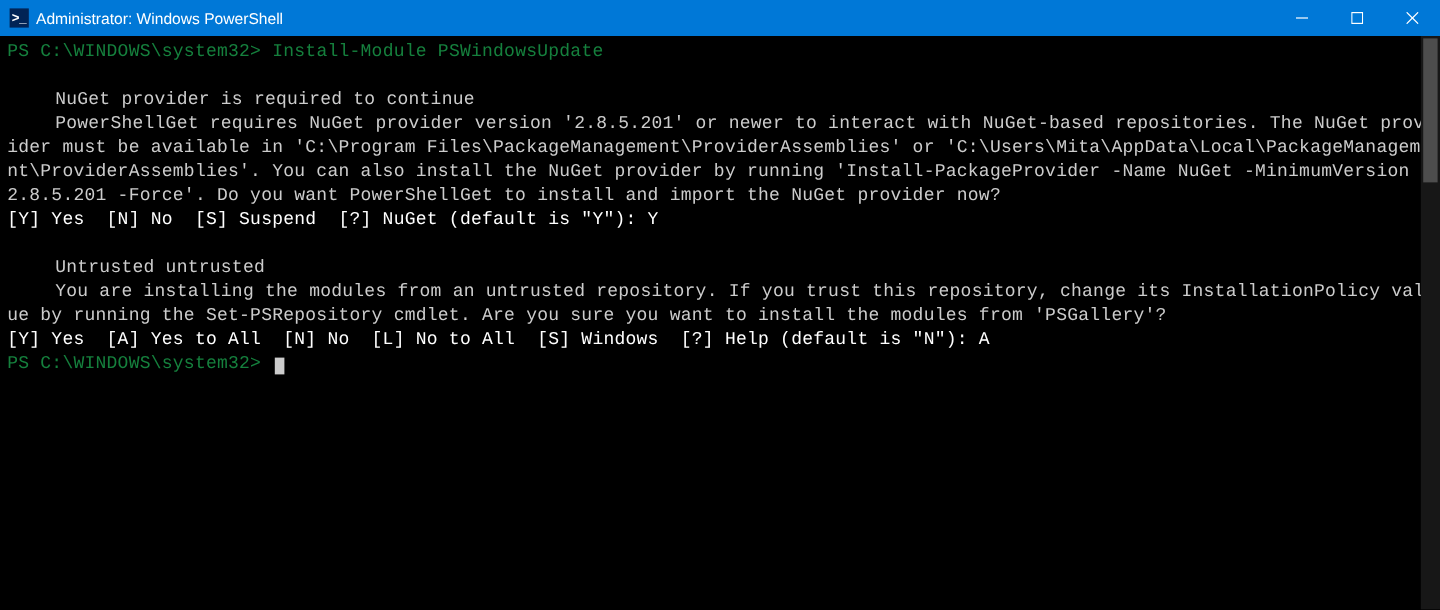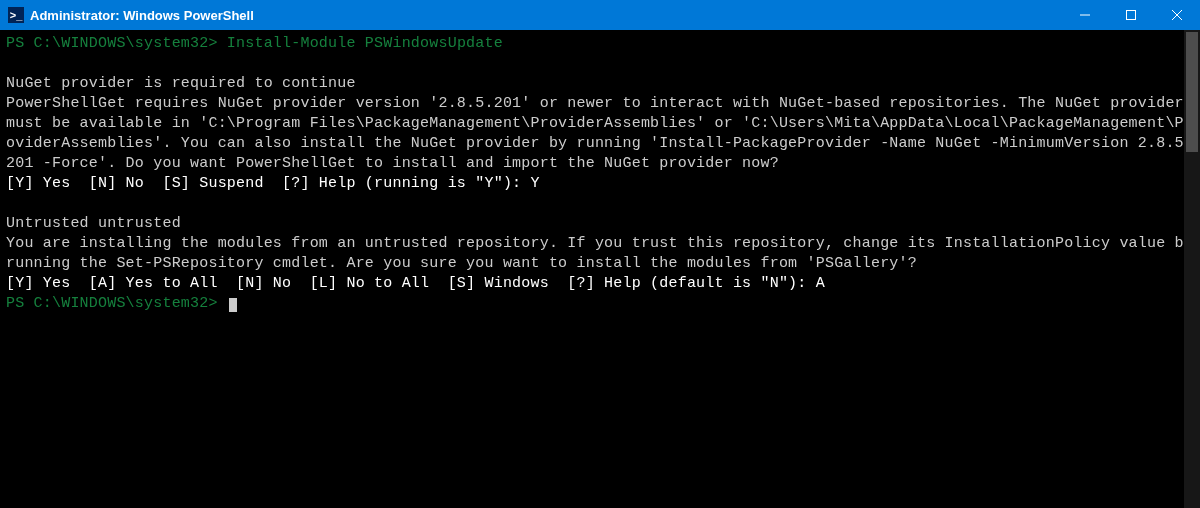--- a/index.html
+++ b/index.html
@@ -33,21 +33,20 @@
       margin-right: 6px;
       display: flex;
       align-items: center;
       justify-content: center;
       font-size: 11px;
       font-weight: bold;
       color: #fff;
     }
     .titlebar-title {
       flex: 1;
-      font-weight: bold;
     }
     .titlebar-controls {
       display: flex;
       height: 100%;
     }
     .titlebar-btn {
       width: 46px;
       height: 100%;
       display: flex;
       align-items: center;
@@ -71,20 +70,21 @@
       letter-spacing: 0.2px;
     }
     .prompt-path {
       color: #15803d;
     }
     .command {
       color: #15803d;
     }
     .output {
       color: #ccc;
+      margin-left: 40px;
     }
     .white {
       color: #fff;
     }
     .cursor {
       display: inline-block;
       width: 8px;
       height: 14px;
       background: #ccc;
       vertical-align: middle;
@@ -134,21 +134,21 @@
           <line x1="10" y1="0" x2="0" y2="10" stroke="#fff" stroke-width="1"></line>
         </svg>
     </div>
   </div>
 </div>
 
 <div class="terminal"><span class="prompt-path">PS C:\WINDOWS\system32&gt; </span><span class="command">Install-Module PSWindowsUpdate</span>
 <span class="output"></span>
 <span class="output">NuGet provider is required to continue</span>
 <span class="output">PowerShellGet requires NuGet provider version '2.8.5.201' or newer to interact with NuGet-based repositories. The NuGet provider must be available in 'C:\Program Files\PackageManagement\ProviderAssemblies' or 'C:\Users\Mita\AppData\Local\PackageManagement\ProviderAssemblies'. You can also install the NuGet provider by running 'Install-PackageProvider -Name NuGet -MinimumVersion 2.8.5.201 -Force'. Do you want PowerShellGet to install and import the NuGet provider now?</span>
-<span class="white">[Y] Yes  [N] No  [S] Suspend  [?] Help (running is "Y"): Y</span>
+<span class="white">[Y] Yes  [N] No  [S] Suspend  [?] NuGet (default is "Y"): Y</span>
 <span class="output"></span>
 <span class="output">Untrusted untrusted</span>
 <span class="output">You are installing the modules from an untrusted repository. If you trust this repository, change its InstallationPolicy value by running the Set-PSRepository cmdlet. Are you sure you want to install the modules from 'PSGallery'?</span>
 <span class="white">[Y] Yes  [A] Yes to All  [N] No  [L] No to All  [S] Windows  [?] Help (default is "N"): A</span>
 <span class="prompt-path">PS C:\WINDOWS\system32&gt; </span><span class="cursor"></span></div>
 
 <div class="scrollbar">
   <div class="scrollbar-thumb"></div>
 </div>
 

